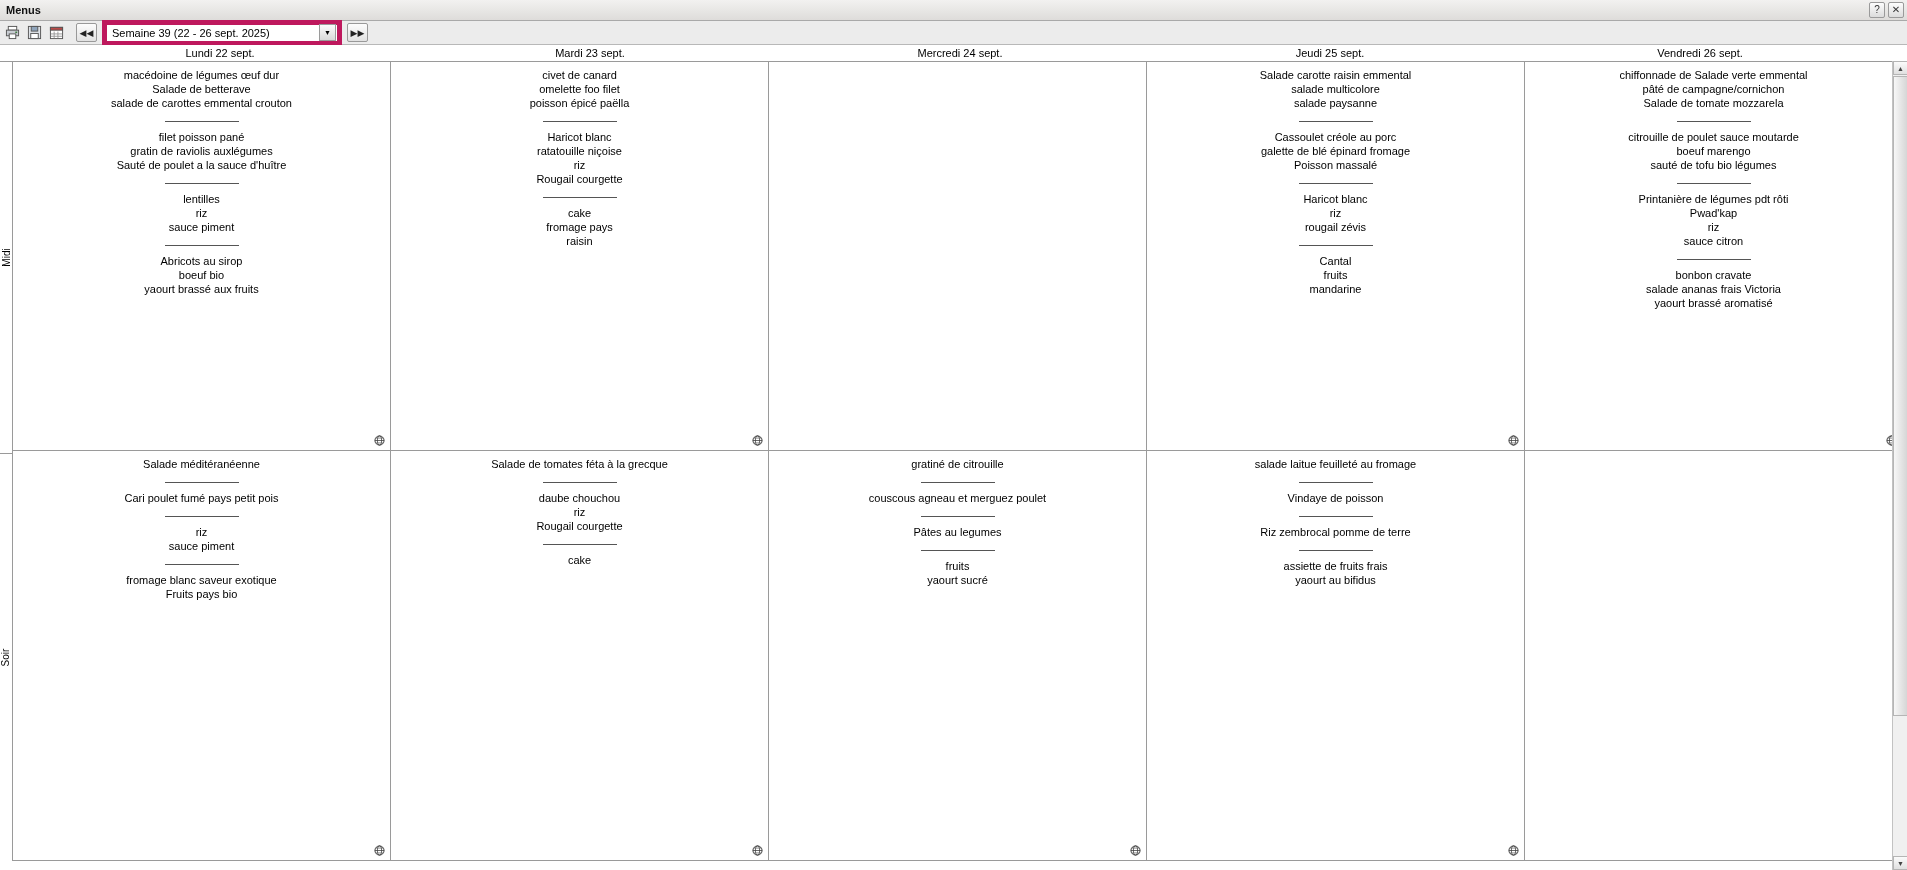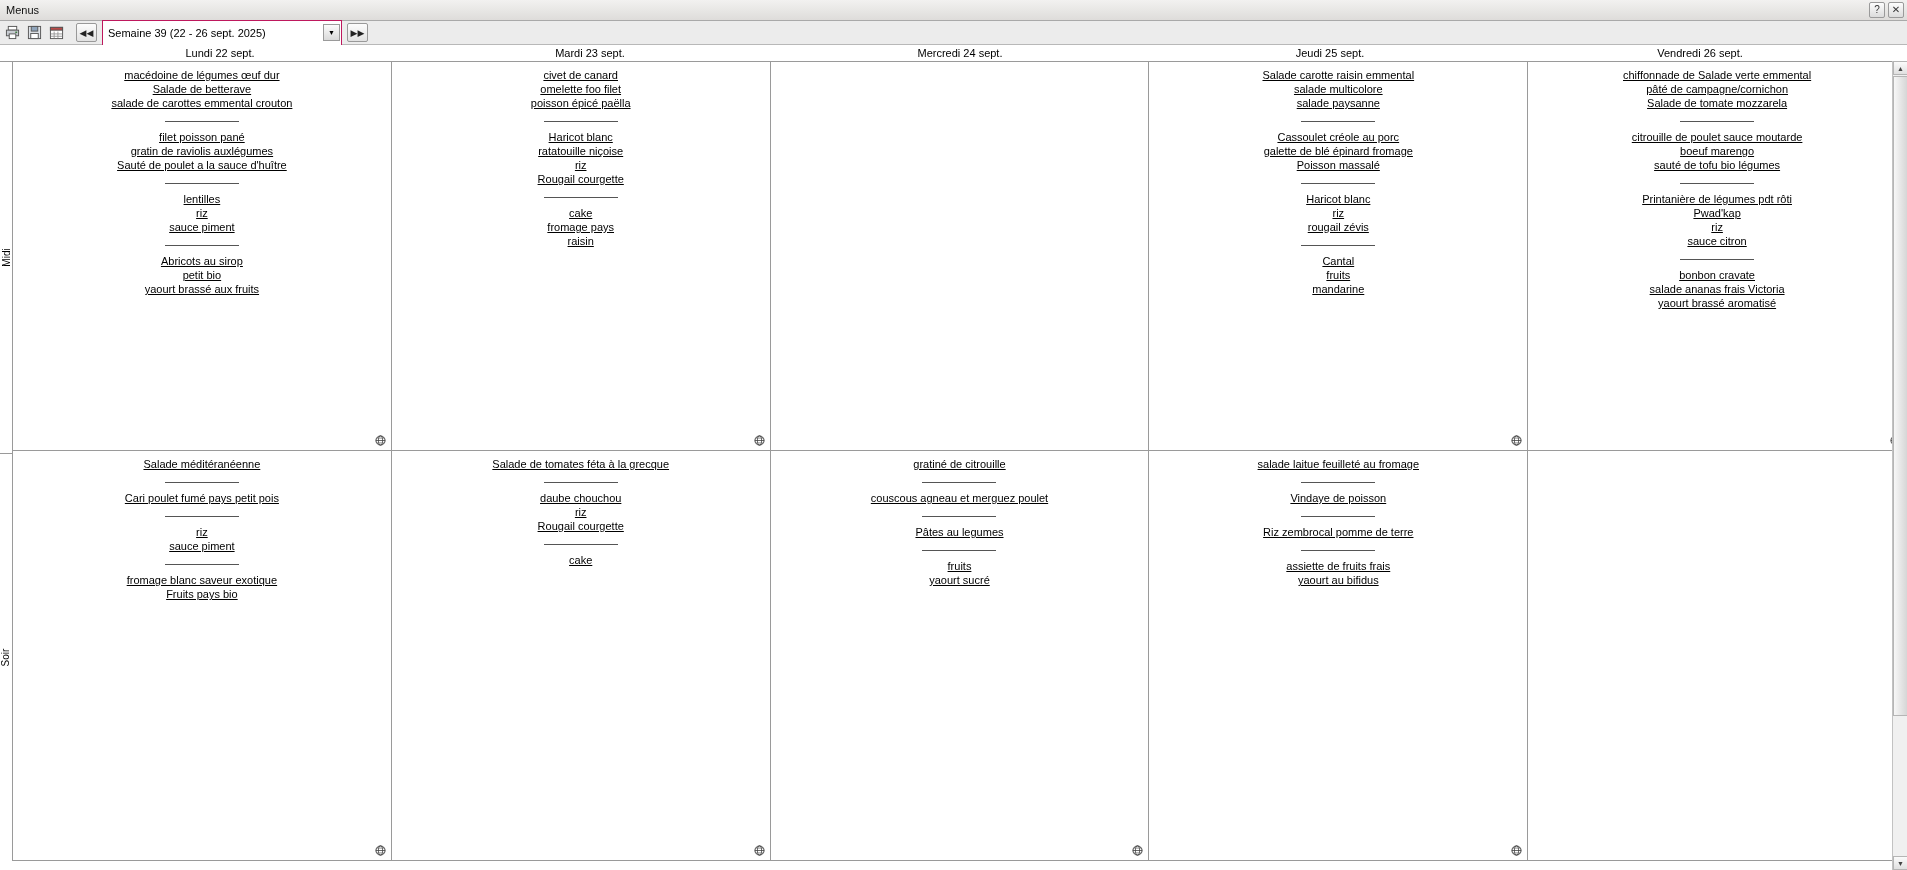--- a/index.html
+++ b/index.html
@@ -16,21 +16,21 @@
   
   .titlebar {
     height: 21px;
     background: linear-gradient(to bottom, #f2f1f0 0%, #e8e7e5 50%, #dedcda 100%);
     border-bottom: 1px solid #a9a9a9;
     display: flex;
     align-items: center;
     position: relative;
   }
   .titlebar .title {
-    font-weight: normal;
+    font-weight: bold;
     font-size: 11px;
     padding-left: 6px;
     color: #111;
   }
   .titlebar .win-buttons {
     position: absolute;
     right: 3px; top: 2px;
     display: flex;
     gap: 3px;
   }
@@ -72,21 +72,21 @@
     border-radius: 2px;
     display: flex; align-items: center; justify-content: center;
     font-size: 9px;
     cursor: pointer;
     color: #222;
   }
 
   .week-select {
     width: 240px;
     height: 26px;
-    border: 1px solid #be185d;
+    border: 5px solid #be185d;
     background: #ffffff;
     display: flex;
     align-items: center;
     position: relative;
     margin: 0 2px;
     cursor: pointer;
   }
   .week-select .sel-text {
     padding-left: 5px;
     font-size: 11px;
@@ -157,34 +157,33 @@
   .row-label.soir { flex: 1 1 auto; border-top: 1px solid #9a9a9a; }
 
   .cols {
     flex: 1 1 auto;
     display: flex;
     flex-direction: column;
   }
   .grid-row {
     display: flex;
     border-bottom: 1px solid #9a9a9a;
-    text-decoration: underline;
   }
   .grid-row.midi { height: 391px; }
   .grid-row.soir { height: 412px; justify-content: center; }
 
   .cell {
     flex: 1 1 0;
     border-right: 1px solid #9a9a9a;
     position: relative;
     padding-top: 6px;
     overflow: hidden;
     background: #ffffff;
   }
-  .cell:last-child { border-right: 1px solid #0ea5e9; }
+  .cell:last-child { border-right: 5px solid #0ea5e9; }
 
   .group {
     margin-bottom: 0;
     text-align: center;
   }
   .group + .group {
     margin-top: 11px;
     padding-top: 9px;
     position: relative;
   }
@@ -325,21 +324,21 @@
               <div class="dish">gratin de raviolis auxlégumes</div>
               <div class="dish">Sauté de poulet a la sauce d'huître</div>
             </div>
             <div class="group">
               <div class="dish">lentilles</div>
               <div class="dish">riz</div>
               <div class="dish">sauce piment</div>
             </div>
             <div class="group">
               <div class="dish">Abricots au sirop</div>
-              <div class="dish">petit bio</div>
+              <div class="dish">boeuf bio</div>
               <div class="dish">yaourt brassé aux fruits</div>
             </div>
             <div class="globe-icon"><svg width="11" height="11" viewBox="0 0 12 12">
                 <circle cx="6" cy="6" r="5" fill="none" stroke="#333" stroke-width="1"></circle>
                 <ellipse cx="6" cy="6" rx="2.3" ry="5" fill="none" stroke="#333" stroke-width="0.8"></ellipse>
                 <line x1="1" y1="6" x2="11" y2="6" stroke="#333" stroke-width="0.8"></line>
                 <line x1="1.8" y1="3.4" x2="10.2" y2="3.4" stroke="#333" stroke-width="0.6"></line>
                 <line x1="1.8" y1="8.6" x2="10.2" y2="8.6" stroke="#333" stroke-width="0.6"></line>
               </svg></div>
           </div>

